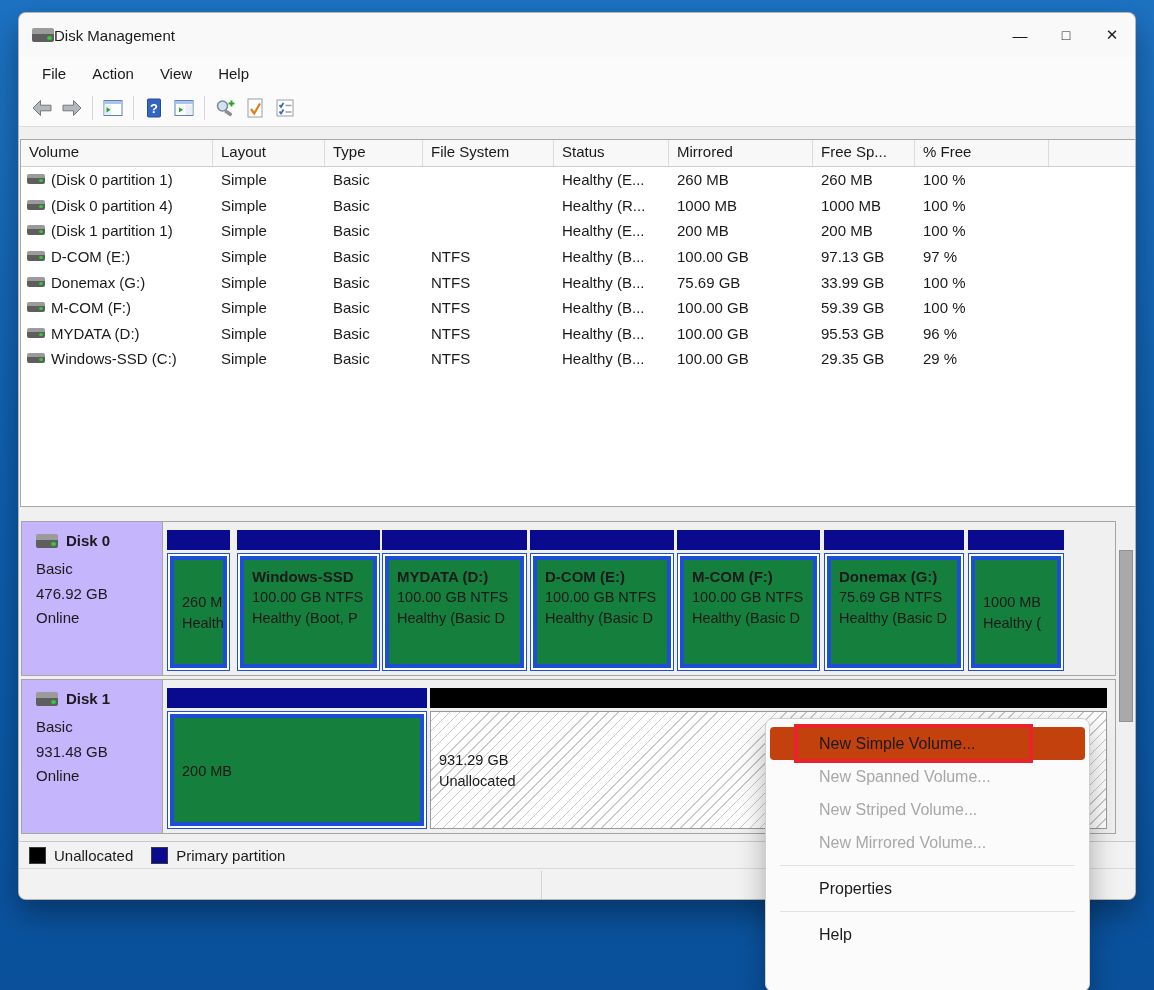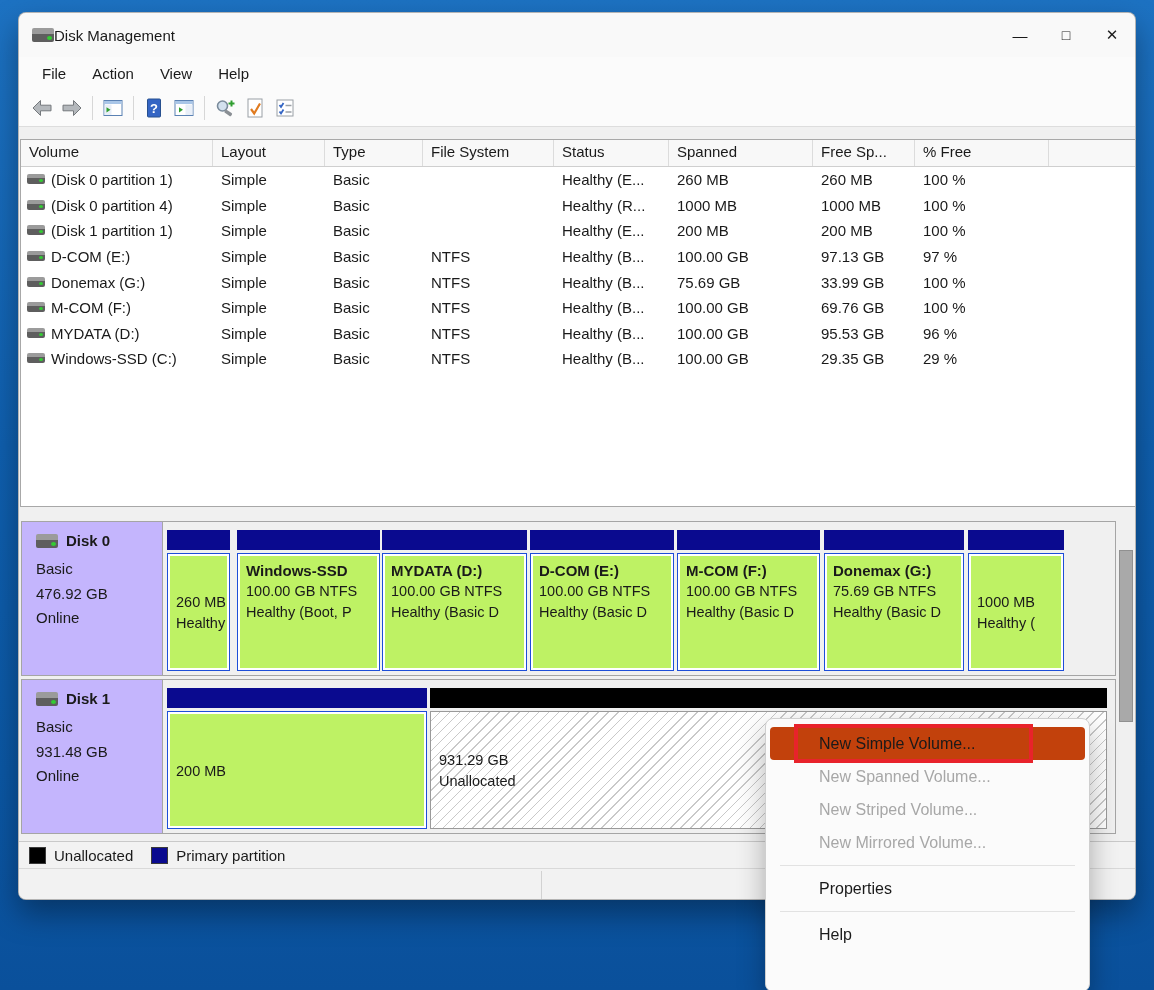--- a/index.html
+++ b/index.html
@@ -63,22 +63,22 @@
     border:1px solid #a5a5a5; }
   .disk-row.d0 { top:2px; } .disk-row.d1 { top:160px; }
   .disk-label { position:absolute; left:0; top:0; width:141px; height:100%; border-right:1px solid #a5a5a5;
     padding:10px 0 0 14px; font-size:15px; background:#c4b5fd; }
   .disk-label .dhead { display:flex; align-items:center; gap:8px; font-weight:bold; margin-bottom:8px; }
   .disk-label .dline { line-height:24.5px; }
   .part { position:absolute; top:8px; height:141px; }
   .part-strip { height:20px; width:100%; }
   .strip-primary { background:#0a0a8f; }
   .strip-unalloc { background:#000000; }
-  .part-body { position:absolute; left:0; top:23px; right:0; bottom:0; background:#bef264;
-    border:1px solid #1d4ed8; outline:2px solid #fff; outline-offset:-3px;
+  .part-body { position:absolute; left:0; top:23px; right:0; bottom:0; background:#15803d;
+    border:7px solid #1d4ed8; outline:2px solid #fff; outline-offset:-3px;
     padding:6px 2px 4px 8px; overflow:hidden; white-space:nowrap; font-size:14.5px; }
   .part-body .pname { font-weight:bold; font-size:15px; line-height:21px; }
   .part-body .pline { line-height:21px; }
   .part-body.center { display:flex; flex-direction:column; justify-content:center; }
   .part-body.hatch { background:repeating-linear-gradient(135deg,#ffffff 0 6px,#c9c9c9 6px 7px); outline:none; border:1px solid #9a9a9a; }
   .v-scroll { position:absolute; right:4px; top:12px; width:14px; height:300px; }
   .v-thumb { position:absolute; left:0; right:0; top:19px; height:172px; background:#a9a9a9; border:1px solid #909090; }
 
   
   .legend { position:absolute; left:0; top:828px; width:1118px; height:28px; background:#f2f2f2;
@@ -187,21 +187,21 @@
   </div>
 
   <div class="top-pane">
     <div class="listview">
       <div class="lv-header">
         <div class="lv-hcell w-volume">Volume</div>
         <div class="lv-hcell w-layout">Layout</div>
         <div class="lv-hcell w-type">Type</div>
         <div class="lv-hcell w-fs">File System</div>
         <div class="lv-hcell w-status">Status</div>
-        <div class="lv-hcell w-cap">Spanned</div>
+        <div class="lv-hcell w-cap">Mirrored</div>
         <div class="lv-hcell w-free">Free Sp...</div>
         <div class="lv-hcell w-pct">% Free</div>
         <div class="lv-hcell w-fill"></div>
       </div>
 
       <div class="lv-row">
         <div class="lv-cell vol w-volume">
             <span class="drive-ic">
               <span class="d-top"></span>
               <span class="d-bot"></span>
@@ -292,21 +292,21 @@
               <span class="d-bot"></span>
               <span class="d-led"></span>
             </span>
             <span>M-COM (F:)</span>
           </div>
         <div class="lv-cell w-layout">Simple</div>
         <div class="lv-cell w-type">Basic</div>
         <div class="lv-cell w-fs">NTFS</div>
         <div class="lv-cell w-status">Healthy (B...</div>
         <div class="lv-cell w-cap">100.00 GB</div>
-        <div class="lv-cell w-free">69.76 GB</div>
+        <div class="lv-cell w-free">59.39 GB</div>
         <div class="lv-cell w-pct">100 %</div>
       </div>
       <div class="lv-row">
         <div class="lv-cell vol w-volume">
             <span class="drive-ic">
               <span class="d-top"></span>
               <span class="d-bot"></span>
               <span class="d-led"></span>
             </span>
             <span>MYDATA (D:)</span>

